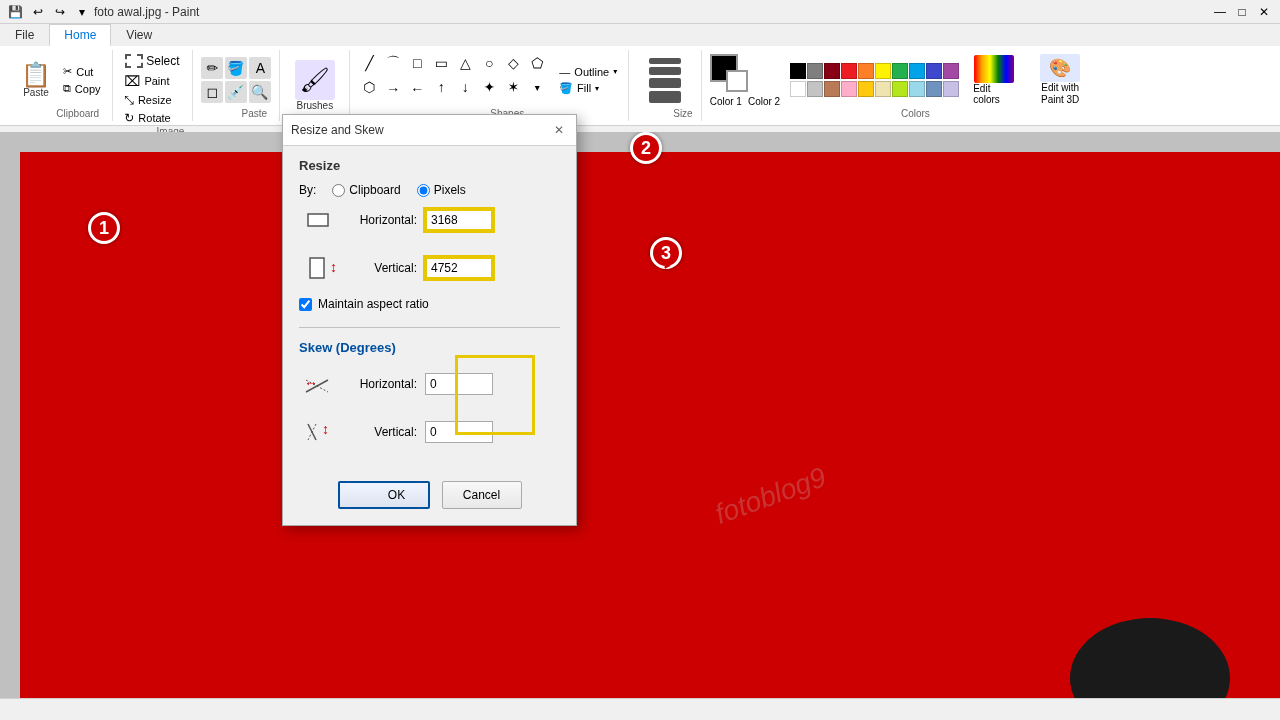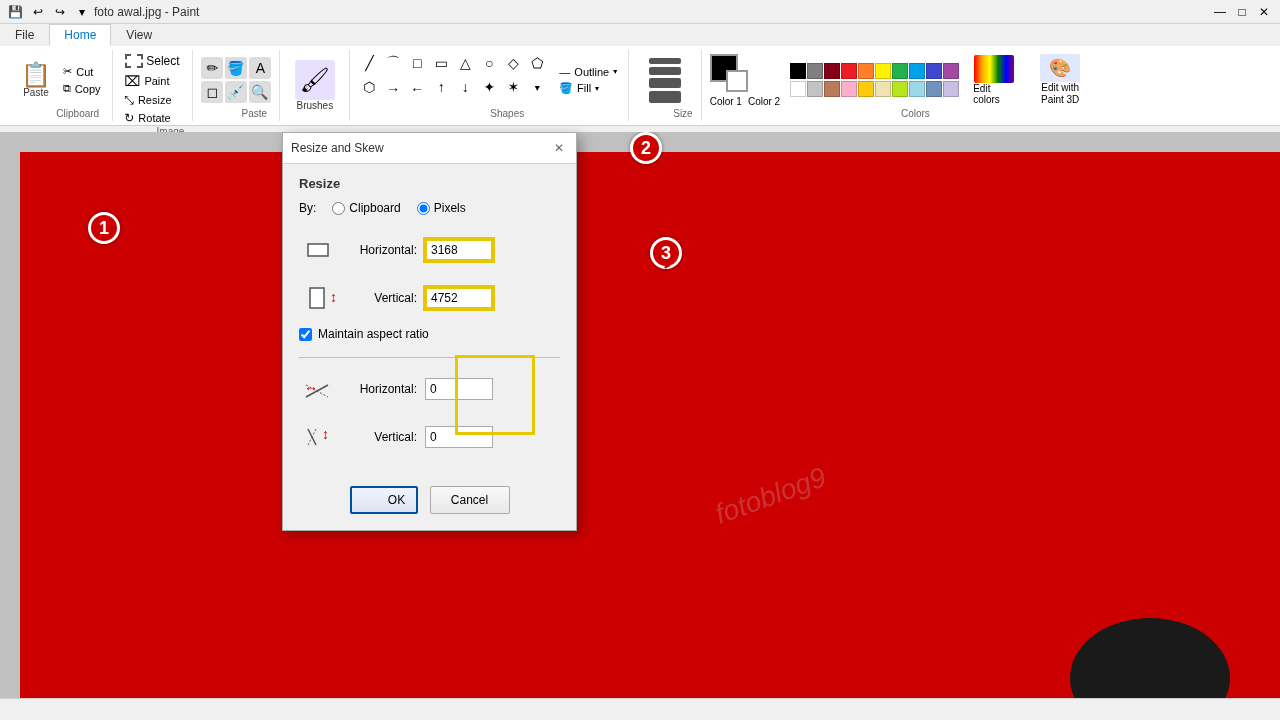--- a/index.html
+++ b/index.html
@@ -112,21 +112,21 @@
       position: absolute;
       top: 0; left: 0;
       width: 100%; height: 100%;
       pointer-events: none;
       z-index: 5;
     }
 
     
     .dialog {
       position: absolute;
-      top: 132px;
+      top: 114px;
       left: 282px;
       width: 295px;
       background: #f0f0f0;
       border: 1px solid #aaa;
       box-shadow: 4px 4px 12px rgba(0,0,0,0.3);
       z-index: 100;
     }
     .dialog-title-bar {
       background: #fff;
       padding: 6px 8px;
@@ -200,21 +200,21 @@
       color: #0050a0;
       margin-bottom: 10px;
     }
     .dialog-footer {
       display: flex;
       justify-content: center;
       gap: 12px;
       padding: 8px 16px 16px;
     }
     .btn-ok {
-      width: 68px; height: 28px;
+      width: 92px; height: 28px;
       background: linear-gradient(to bottom, #f0f4ff, #dde4f0);
       border: 2px solid #0050a0;
       font-size: 12px;
       cursor: pointer;
       border-radius: 2px;
       padding-left: 26px;
     }
     .btn-cancel {
       width: 80px; height: 28px;
       background: linear-gradient(to bottom, #f8f8f8, #e8e8e8);
@@ -488,21 +488,21 @@
 
 <div class="dialog">
   <div class="dialog-title-bar">
     <span class="dialog-title">Resize and Skew</span>
     <span class="dialog-close">✕</span>
   </div>
   <div class="dialog-body">
 
     <div class="section-label">Resize</div>
 
-    <div style="display:flex; align-items:center; gap:16px; margin-bottom:16px;">
+    <div style="display:flex; align-items:center; gap:16px; margin-bottom:4px;">
       <span style="font-size:12px;">By:</span>
       <label class="radio-label">
         <input type="radio" name="resize-by" style="">
         <span>Clipboard</span>
       </label>
       <label class="radio-label">
         <input type="radio" name="resize-by" checked="" style="">
         <span>Pixels</span>
       </label>
     </div>
@@ -530,20 +530,21 @@
       <input type="text" class="form-input highlighted" value="4752" style="">
     </div>
 
     <div class="checkbox-row">
       <input type="checkbox" checked="" style="">
       <span>Maintain aspect ratio</span>
     </div>
 
     <hr class="divider">
 
+    <div class="section-label-blue">Skew (Degrees)</div>
 
     <div class="form-row">
       <div class="form-icon">
         <svg width="36" height="28">
           <text x="4" y="16" font-size="14" fill="#cc0000">↔</text>
           <path d="M 6 22 L 28 10" stroke="#555" stroke-width="1.5" fill="none"></path>
           <path d="M 6 10 L 28 22" stroke="#555" stroke-width="1" fill="none" stroke-dasharray="2,2"></path>
         </svg>
       </div>
       <span class="form-label">Horizontal:</span>

